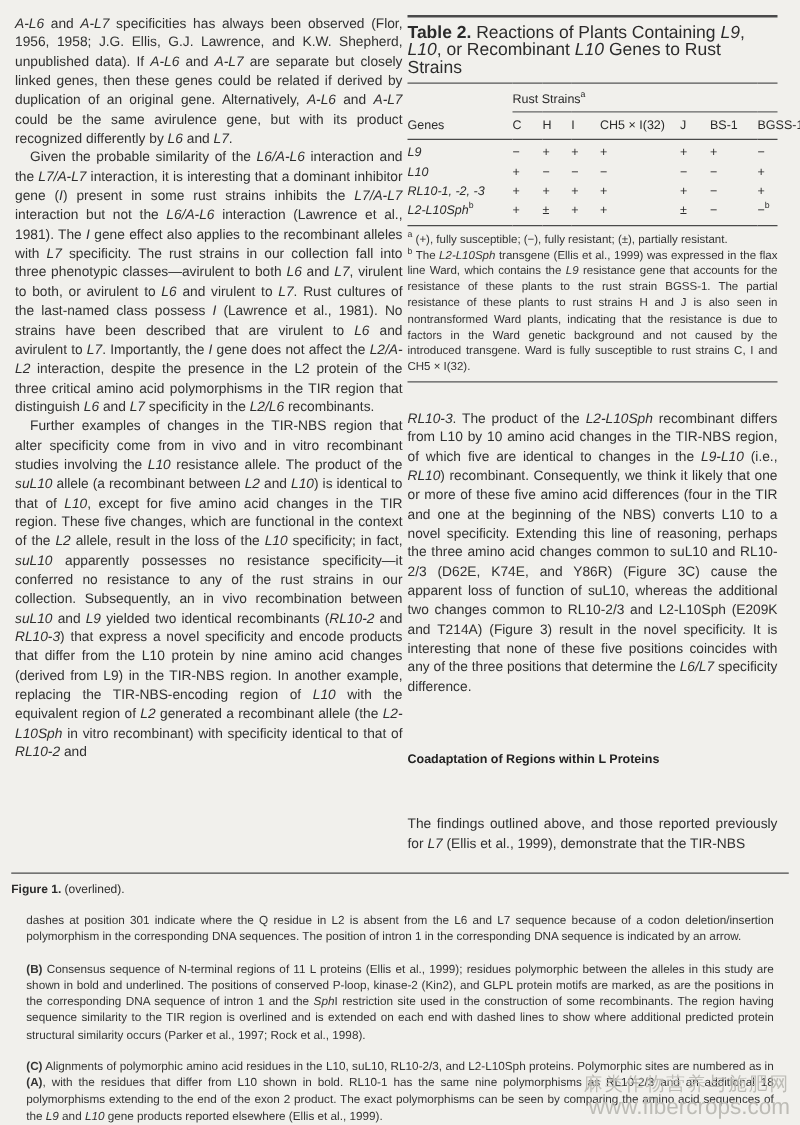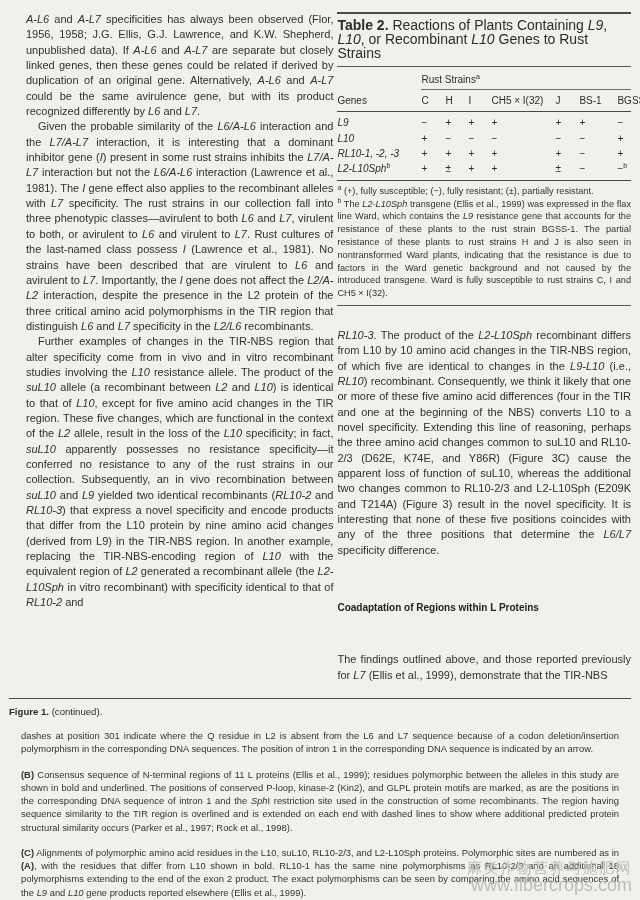--- a/index.html
+++ b/index.html
@@ -5,21 +5,21 @@
   html,body { margin:0; padding:0; }
   body {
     width:640px; height:900px;
     background:#f1f0ec;
     font-family:"Liberation Sans", sans-serif;
     color:#2e2e2e;
     -webkit-font-smoothing:antialiased;
   }
   .page { position:relative; width:640px; height:900px; overflow:hidden; }
 
-  .columns { display:flex; gap:4px; padding:12px 9px 0 26px; }
+  .columns { display:flex; gap:4px; padding:12px 9px 0 12px; }
   .col-left  { width:310px; }
   .col-right { width:296px; }
 
   .body-text {
     font-size:11px; line-height:15.35px;
     text-align:justify; margin:0; text-indent:12px;
     color:#303030;
   }
   .no-indent { text-indent:0; }
   .body-text i, .table-block i, .caption-text i { font-style:italic; }
@@ -177,21 +177,21 @@
 
       <h3 class="section-heading">Coadaptation of Regions within L Proteins</h3>
 
       <p class="body-text no-indent rc-p2">The findings outlined above, and those reported previously for <i>L7</i> (Ellis et al., 1999), demonstrate that the TIR-NBS</p>
     </div>
   </div>
 
   <div class="figure-caption">
     <div class="caption-divider"></div>
     <p class="caption-label"><b>Figure 1.</b>
-      <span>(continued).</span></p>
+      <span>(overlined).</span></p>
     <p class="caption-text">dashes at position 301 indicate where the Q residue in L2 is absent from the L6 and L7 sequence because of a codon deletion/insertion polymorphism in the corresponding DNA sequences. The position of intron 1 in the corresponding DNA sequence is indicated by an arrow.</p>
     <p class="caption-text"><b>(B)</b> Consensus sequence of N-terminal regions of 11 L proteins (Ellis et al., 1999); residues polymorphic between the alleles in this study are shown in bold and underlined. The positions of conserved P-loop, kinase-2 (Kin2), and GLPL protein motifs are marked, as are the positions in the corresponding DNA sequence of intron 1 and the <i>Sph</i>I restriction site used in the construction of some recombinants. The region having sequence similarity to the TIR region is overlined and is extended on each end with dashed lines to show where additional predicted protein structural similarity occurs (Parker et al., 1997; Rock et al., 1998).</p>
     <p class="caption-text"><b>(C)</b> Alignments of polymorphic amino acid residues in the L10, suL10, RL10-2/3, and L2-L10Sph proteins. Polymorphic sites are numbered as in <b>(A)</b>, with the residues that differ from L10 shown in bold. RL10-1 has the same nine polymorphisms as RL10-2/3 and an additional 18 polymorphisms extending to the end of the exon 2 product. The exact polymorphisms can be seen by comparing the amino acid sequences of the <i>L9</i> and <i>L10</i> gene products reported elsewhere (Ellis et al., 1999).</p>
   </div>
 
   <div class="watermark">
     <div class="wm-cn">麻类作物营养与施肥网</div>
     <div class="wm-url">www.fibercrops.com</div>
   </div>
 

